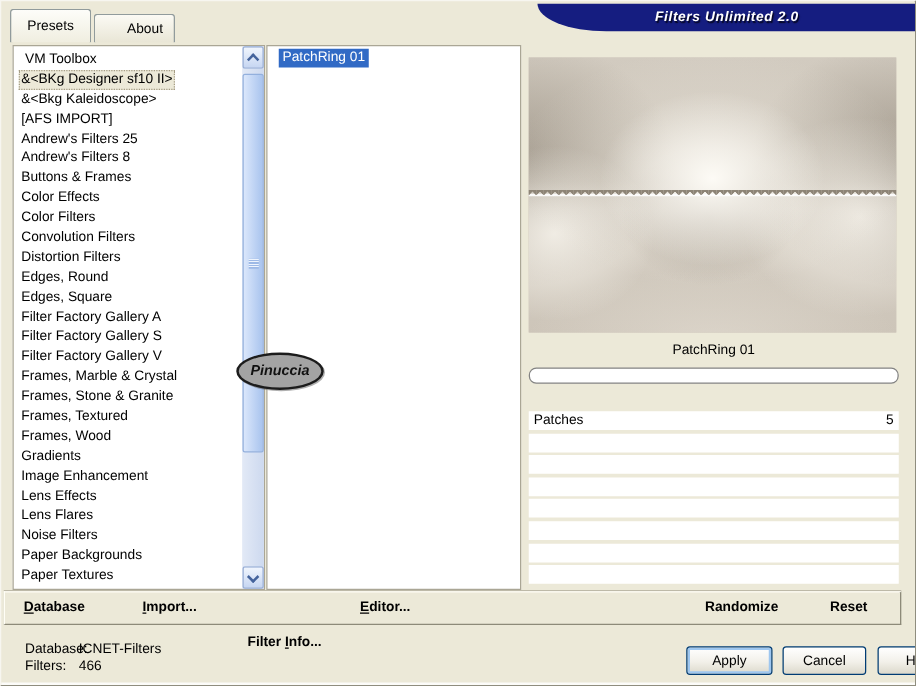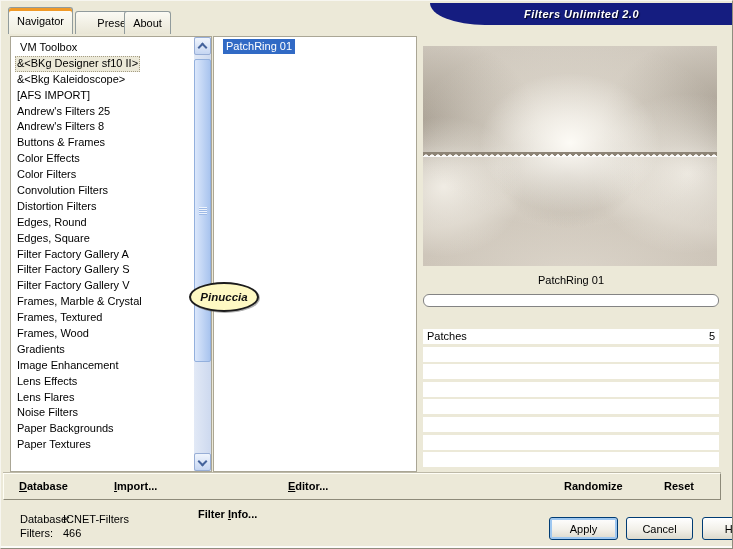--- a/index.html
+++ b/index.html
@@ -43,21 +43,21 @@
   .chev{display:block;width:5px;height:5px;border-left:2px solid #44639c;border-top:2px solid #44639c;}
   .chev.up{transform:rotate(45deg);margin:6px auto 0;}
   .chev.down{transform:rotate(225deg);margin:4px auto 0;}
 
   
   .filterlist{position:absolute;left:213px;top:36px;width:202px;height:434px;background:#fff;border:1px solid #aaa695;}
   .flitem{height:15px;line-height:15px;width:fit-content;margin:2px 0 0 9px;padding:0 3px;cursor:default;}
   .flitem.selected{background:#316ac5;color:#fff;}
 
   
-  .watermark{position:absolute;left:189px;top:282px;width:66px;height:26px;background:#fef9c3;
+  .watermark{position:absolute;left:189px;top:282px;width:66px;height:26px;background:#a3a3a3;
              border:2px solid #1c1c1c;border-radius:50%;display:flex;align-items:center;justify-content:center;
              box-shadow:1px 1px 0 rgba(110,110,110,.55);z-index:9;}
   .watermark span{font-weight:bold;font-style:italic;font-size:11.5px;color:#111;}
 
   
   .preview{position:absolute;left:423px;top:46px;width:294px;height:220px;background-color:#cfc8bc;
     background-image:
       radial-gradient(ellipse 90px 70px at 50% 44%, rgba(255,253,248,.95), rgba(255,253,248,0) 100%),
       radial-gradient(ellipse 160px 95px at 50% 40%, rgba(240,236,228,.55), rgba(240,236,228,0) 100%),
       radial-gradient(ellipse 70px 55px at 49% 58%, rgba(110,100,85,.30), rgba(110,100,85,0) 100%),
@@ -110,23 +110,20 @@
 </style>
 </head>
 <body>
 
 <div class="banner">
   <span>Filters Unlimited 2.0</span>
 </div>
 
 <div class="tabs">
 
-    <div class="tab active">
-      <span>Navigator</span>
-    </div>
 
     <div class="tab">
       <span>Presets</span>
     </div>
 
     <div class="tab">
       <span>About</span>
     </div>
   </div>
 
@@ -160,20 +157,21 @@
       <div class="catitem">Edges, Square</div>
 
       <div class="catitem">Filter Factory Gallery A</div>
 
       <div class="catitem">Filter Factory Gallery S</div>
 
       <div class="catitem">Filter Factory Gallery V</div>
 
       <div class="catitem">Frames, Marble &amp; Crystal</div>
 
+      <div class="catitem">Frames, Stone &amp; Granite</div>
 
       <div class="catitem">Frames, Textured</div>
 
       <div class="catitem">Frames, Wood</div>
 
       <div class="catitem">Gradients</div>
 
       <div class="catitem">Image Enhancement</div>
 
       <div class="catitem">Lens Effects</div>

